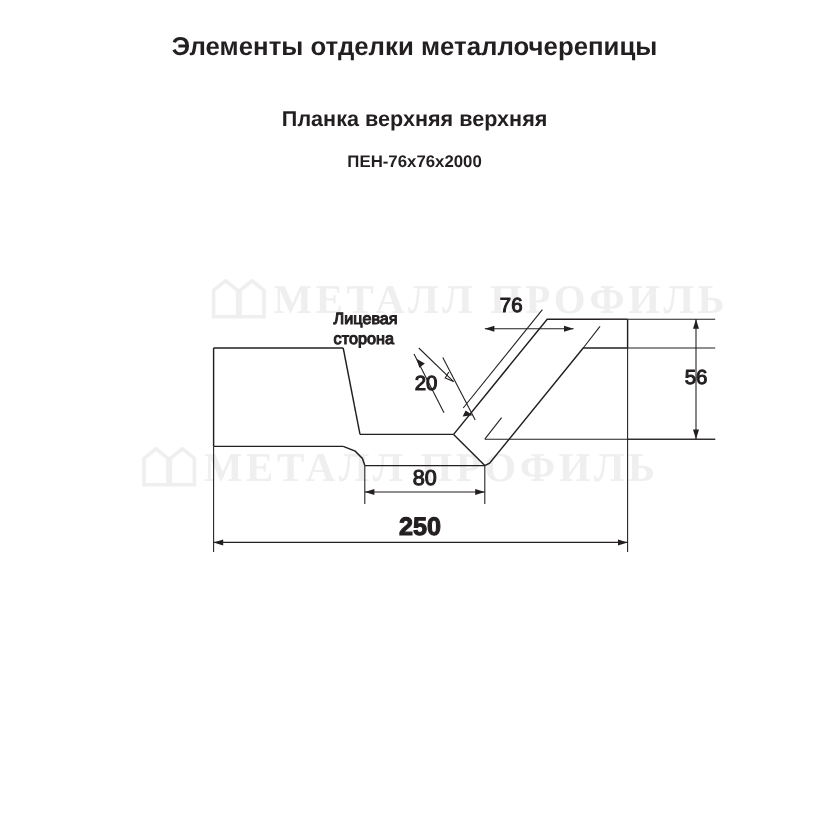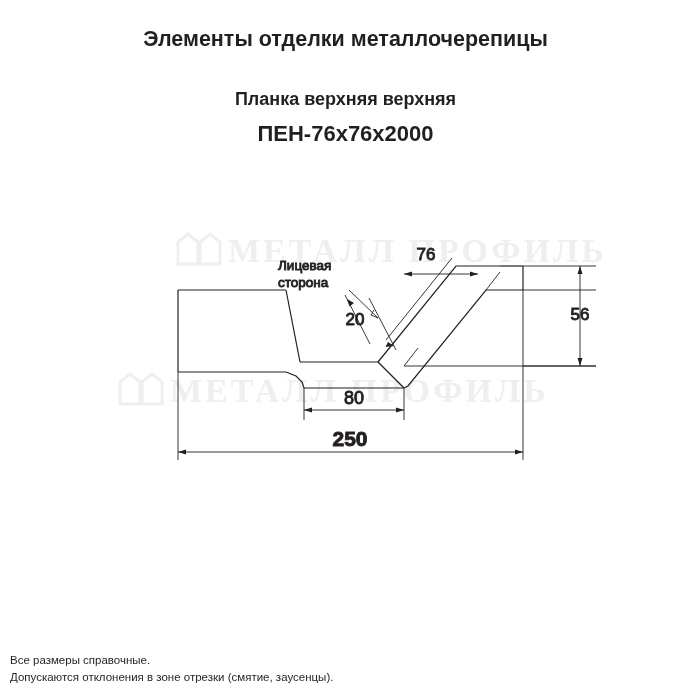--- a/index.html
+++ b/index.html
@@ -32,21 +32,21 @@
     letter-spacing: 0px;
     line-height: 26px;
   }
   .title-sub {
     font-size: 18px;
     font-weight: bold;
     margin-top: 35px;
     line-height: 24px;
   }
   .title-code {
-    font-size: 22px;
+    font-size: 14px;
     font-weight: bold;
     margin-top: 11px;
     line-height: 24px;
   }
   .drawing {
     position: absolute;
     top: 170px;
     left: 0;
     width: 700px;
     height: 330px;
@@ -197,18 +197,14 @@
       <g stroke="#231f20" stroke-width="0.9" fill="none">
         <path d="M349 120 L378 148"></path>
         <path d="M378 148 L371 145 L374 140" fill="none"></path>
         <text x="278" y="100" font-size="13.5" text-anchor="start">Лицевая</text>
         <text x="278" y="117" font-size="13.5" text-anchor="start">сторона</text>
       </g>
 
     </svg>
   </div>
 
-  <div class="footer">
-    <div>Все размеры справочные.</div>
-    <div>Допускаются отклонения в зоне отрезки (смятие, заусенцы).</div>
-  </div>
 
 </div>
 
 </body></html>

